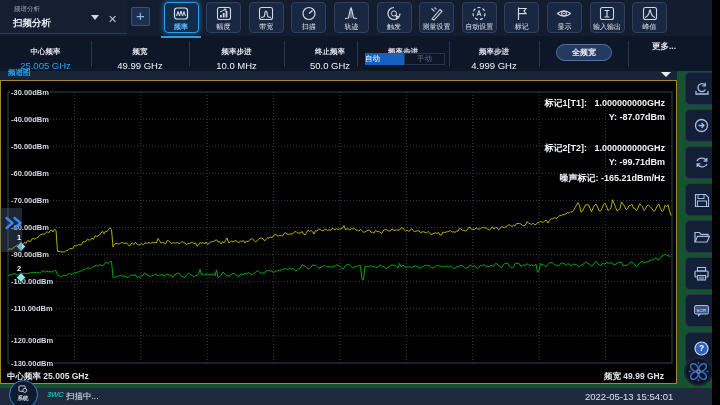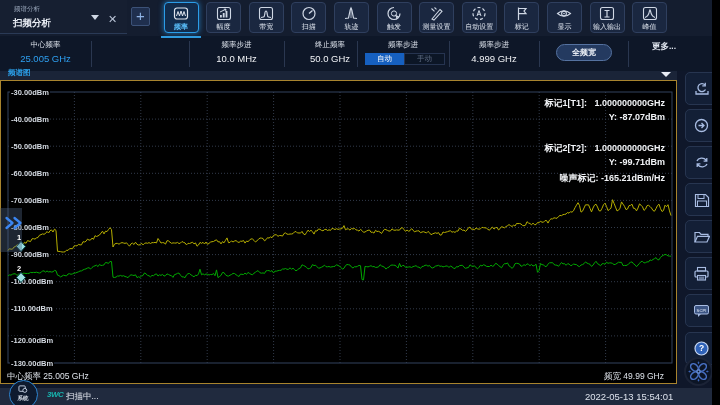--- a/index.html
+++ b/index.html
@@ -1,46 +1,46 @@
 <!DOCTYPE html>
 <html><head><meta charset="utf-8">
 <style>
 *{margin:0;padding:0;box-sizing:border-box}
 html,body{width:720px;height:405px;overflow:hidden;background:#000;font-family:"Liberation Sans",sans-serif}
-#root{position:relative;width:712px;height:405px;background:#0f172a;overflow:hidden}
+#root{position:relative;width:712px;height:405px;background:#14532d;overflow:hidden}
 #topbar{position:absolute;left:0;top:0;width:720px;height:36px;background:#141d2f}
 #tab{position:absolute;left:0;top:0;width:127px;height:34px;background:#161f31;border-bottom:1px solid #2a3a56}
 .tabsm{position:absolute;left:14px;top:5px;font-size:6.5px;color:#9aa7bb}
 .tabbig{position:absolute;left:13px;top:17px;font-size:9.5px;font-weight:bold;color:#e9edf4}
 .caret{position:absolute;left:91px;top:15px;width:0;height:0;border-left:4.5px solid transparent;border-right:4.5px solid transparent;border-top:5px solid #cfd7e4}
 .closex{position:absolute;left:108px;top:13px;font-size:11px;color:#b9c4d6}
 #plus{position:absolute;left:131px;top:7px;width:19px;height:19px;background:#1f2f4e;border:1px solid #3c5278;border-radius:2px;color:#8fb4e6;font-size:15px;line-height:16px;text-align:center}
 .tbtn{position:absolute;top:2px;width:35px;height:31px;background:#1a2740;border:1px solid #2f3f5e;border-radius:4px;text-align:center;padding-top:3px}
 .tbtn svg{display:block;margin:0 auto}
 .tlab{font-size:7px;color:#e0e6ef;margin-top:1px;white-space:nowrap}
 .tbtn.sel{background:#122c4c;border:1.5px solid #2b9de8;box-shadow:0 0 5px 1px rgba(40,150,230,.55)}
 .tbtn.sel .tlab{color:#58bcf7;font-weight:bold}
 #row2{position:absolute;left:0;top:36px;width:720px;height:35px;background:#0e1728}
 .sep{position:absolute;top:5px;width:1px;height:26px;background:#2a3750}
 .fld{position:absolute;top:0;height:35px;text-align:center}
-.flab{font-size:7.5px;color:#dde3ec;margin-top:4px;font-weight:normal}
+.flab{font-size:7.5px;color:#dde3ec;margin-top:11px;font-weight:bold}
 .fval{font-size:9.5px;color:#f0f2f5;margin-top:3px;font-weight:normal}
 .fval.blue{color:#2e9ff0}
 .toggle{position:absolute;left:365px;top:53px;display:flex}
-.tga{width:39px;height:12px;background:#1660c0;color:#fff;font-size:7.5px;line-height:12px;text-align:center}
+.tga{width:39px;height:12px;background:#1660c0;color:#fff;font-size:7.5px;line-height:12px;}
 .tgm{width:41px;height:12px;background:#0c1626;border:1px solid #263450;color:#5c6a80;font-size:7.5px;line-height:10px;text-align:center}
 .pill{position:absolute;left:556px;top:8px;width:56px;height:17px;border:1px solid #5572a0;border-radius:9px;background:#243a60;color:#e8edf5;font-size:8px;line-height:16px;text-align:center;font-weight:bold}
 .more{position:absolute;left:652px;top:5px;font-size:8.5px;color:#e0e6ef;font-weight:bold}
 #spechdr{position:absolute;left:0;top:71px;width:677px;height:9px;background:#1a2438}
 #spechdr .t{position:absolute;left:8px;top:-3px;font-size:7.5px;font-weight:bold;color:#2b9fe8}
 #spechdr .c{position:absolute;left:661px;top:1px;width:0;height:0;border-left:5px solid transparent;border-right:5px solid transparent;border-top:5.5px solid #e8edf5}
 #chart{position:absolute;left:0;top:80px;width:677px;height:304px;background:#000;border:1px solid #a8842e}
 .ylab{position:absolute;left:10px;font-size:7.5px;font-weight:bold;color:#d4dae2;background:#000;padding:0 1px;z-index:3}
 .mkline{position:absolute;right:47px;font-size:9px;font-weight:bold;color:#f2f4f7;z-index:6;white-space:pre}
-.cbot{position:absolute;font-size:8.5px;font-weight:normal;color:#dde2e9;z-index:6}
+.cbot{position:absolute;font-size:8.5px;font-weight:bold;color:#dde2e9;z-index:6}
 .sbtn{position:absolute;left:685px;width:32px;height:33px;background:#131f36;border:1px solid #273550;border-radius:5px;display:flex;align-items:center;justify-content:center;z-index:3}
 #snow{position:absolute;left:684px;top:357px;width:29px;height:29px;border-radius:50%;background:#0c1526;border:2px solid #1b2336;display:flex;align-items:center;justify-content:center;z-index:9}
 #statusbar{position:absolute;left:0;top:388px;width:720px;height:17px;background:#202a3e}
 #sysbtn{position:absolute;left:8.5px;top:380px;width:29px;height:29px;border-radius:50%;background:#0e1a2e;border:1.5px solid #2e86d2;z-index:10;text-align:center}
 #sysbtn .ic{margin-top:3.5px;line-height:0}
 #sysbtn .t{font-size:5.5px;color:#dfe6f0;margin-top:1px;font-weight:bold}
 .logo{position:absolute;left:47px;top:390px;font-size:8px;font-style:italic;font-weight:bold;color:#17b3ae;letter-spacing:-0.5px;z-index:11}
 .scan{position:absolute;left:66px;top:391px;font-size:8.5px;color:#e6eaf2;z-index:11}
 .date{position:absolute;left:585px;top:391px;font-size:9.5px;color:#dde2ec;z-index:11}
 </style></head>
@@ -146,20 +146,24 @@
   <div class="sep" style="left:91px"></div>
       <div class="sep" style="left:189px"></div>
       <div class="sep" style="left:284px"></div>
       <div class="sep" style="left:357px"></div>
       <div class="sep" style="left:449px"></div>
       <div class="sep" style="left:539px"></div>
       <div class="sep" style="left:628px"></div>
   <div class="fld" style="left:0;width:91px">
         <div class="flab">中心频率</div>
         <div class="fval blue">25.005 GHz</div>
+      </div>
+  <div class="fld" style="left:91px;width:98px">
+        <div class="flab">频宽</div>
+        <div class="fval">49.99 GHz</div>
       </div>
   <div class="fld" style="left:189px;width:95px">
         <div class="flab">频率步进</div>
         <div class="fval">10.0 MHz</div>
       </div>
   <div class="fld" style="left:284px;width:92px">
         <div class="flab">终止频率</div>
         <div class="fval">50.0 GHz</div>
       </div>
   <div class="fld" style="left:357px;width:92px">

